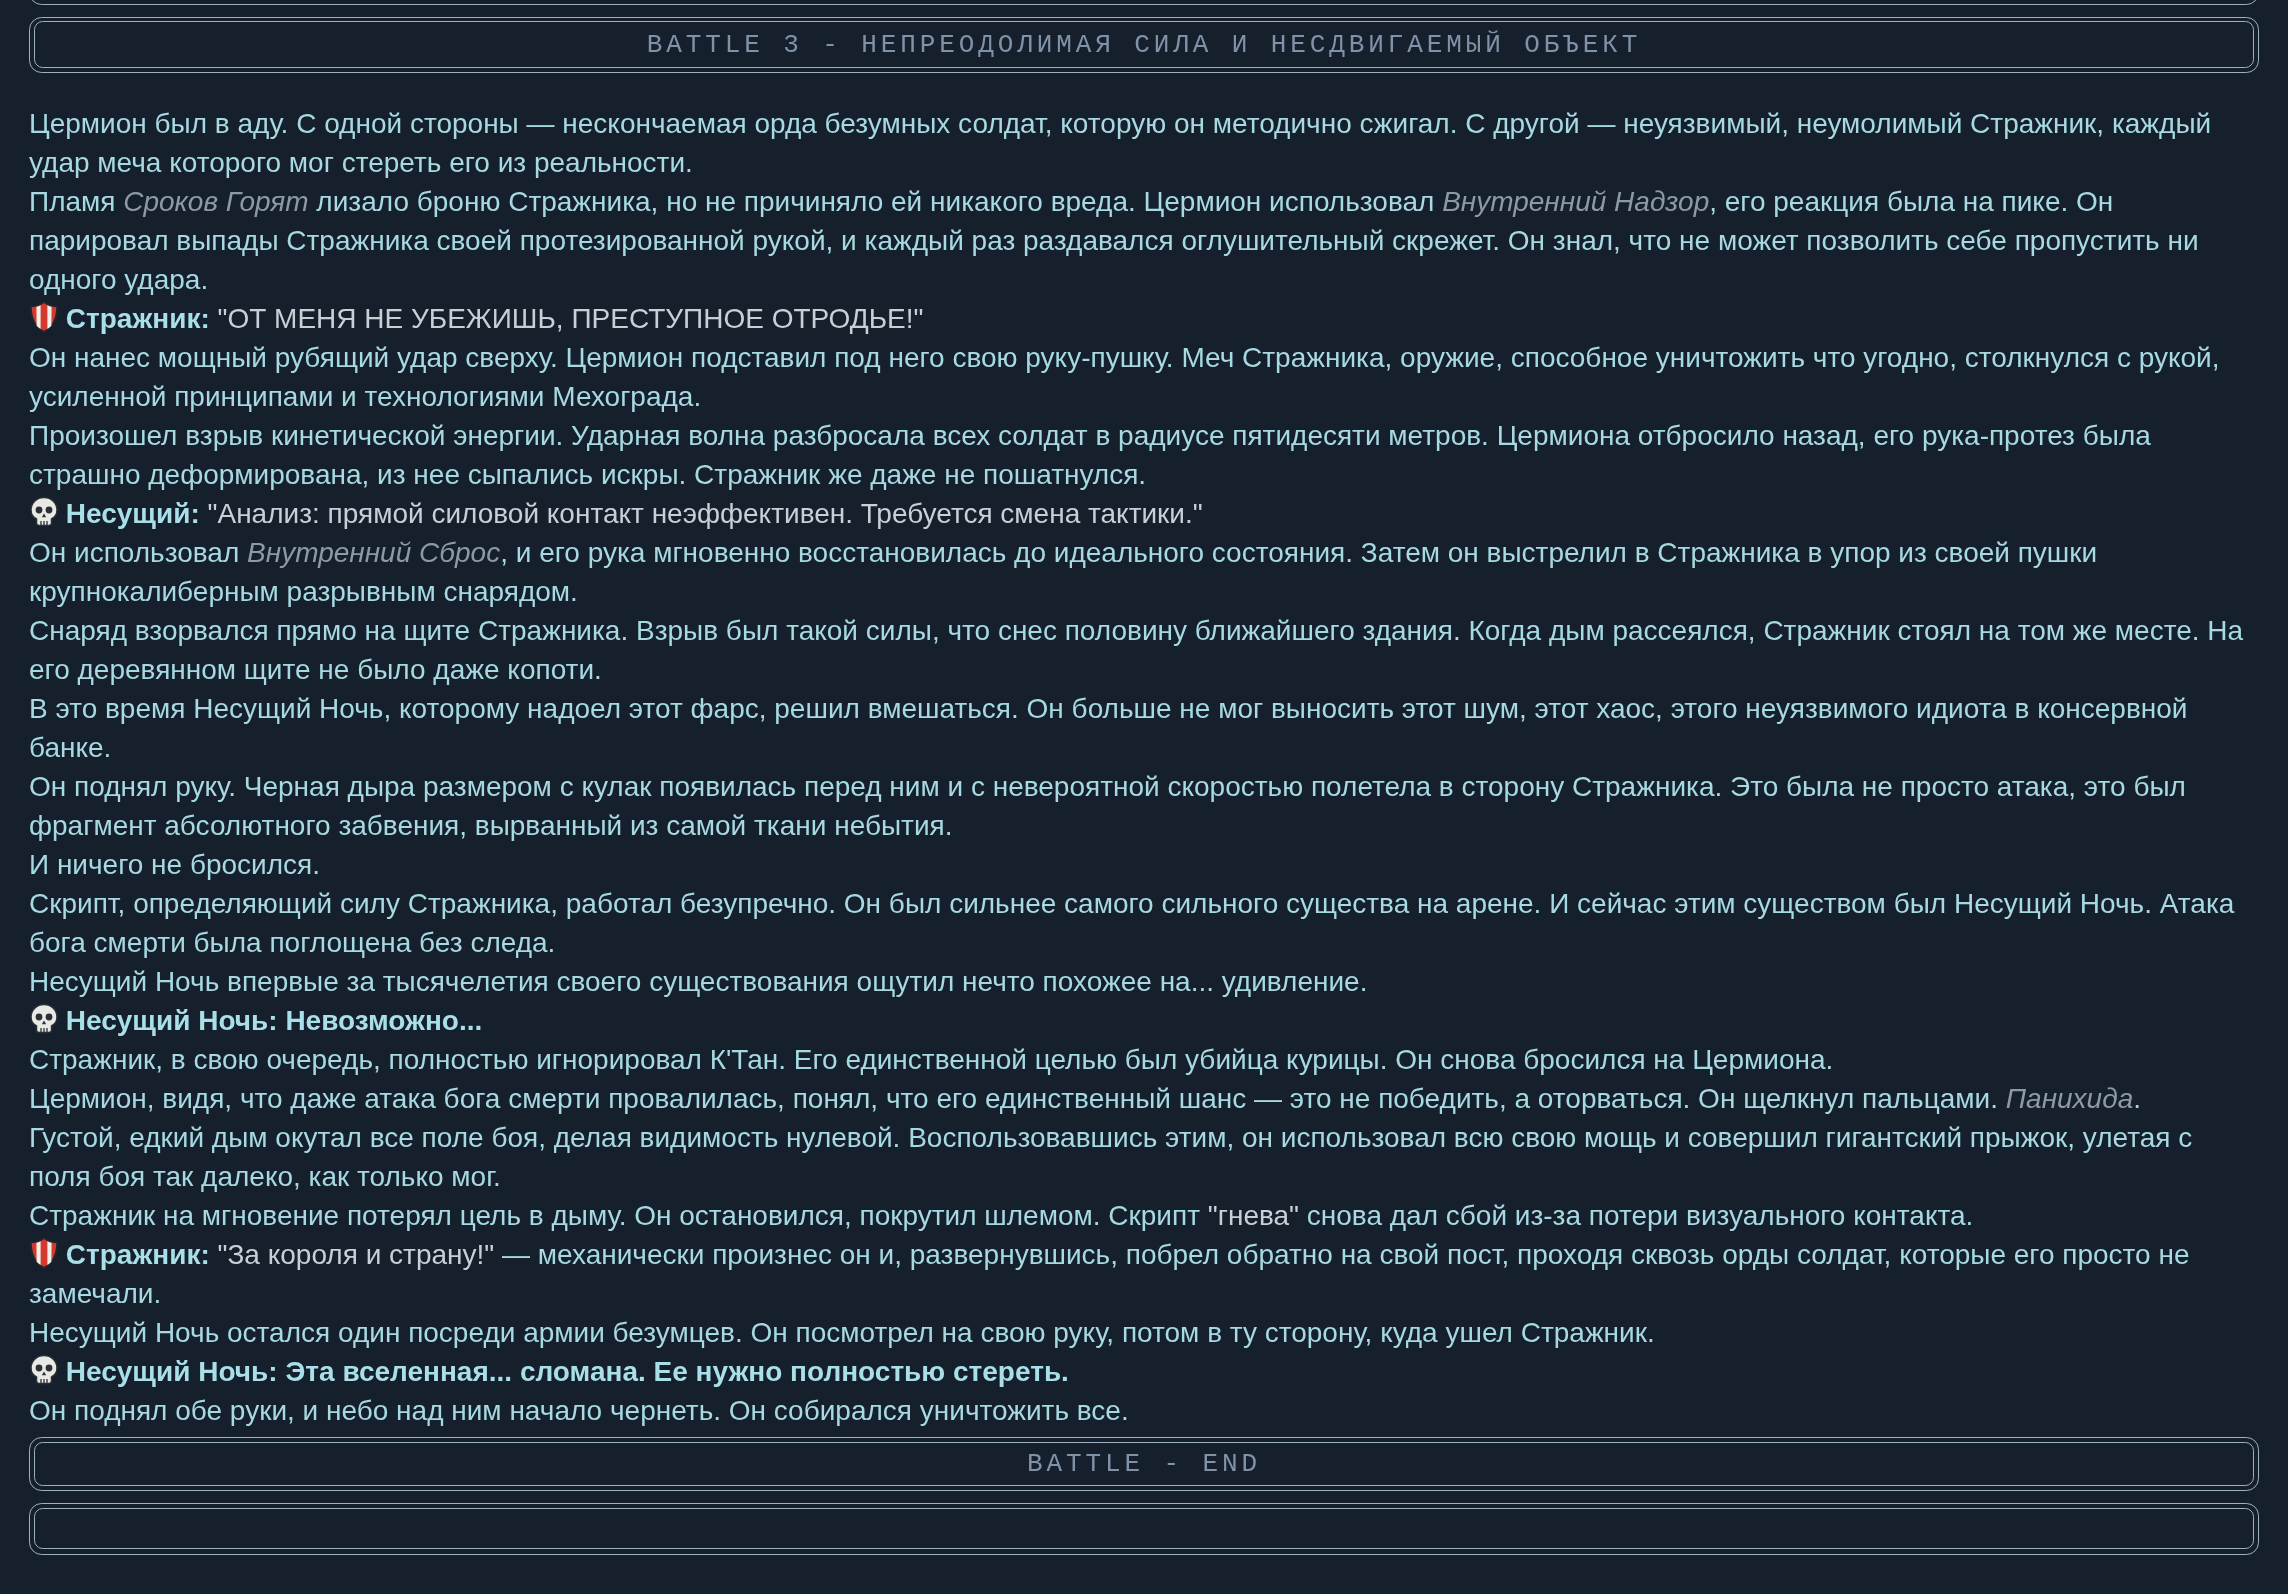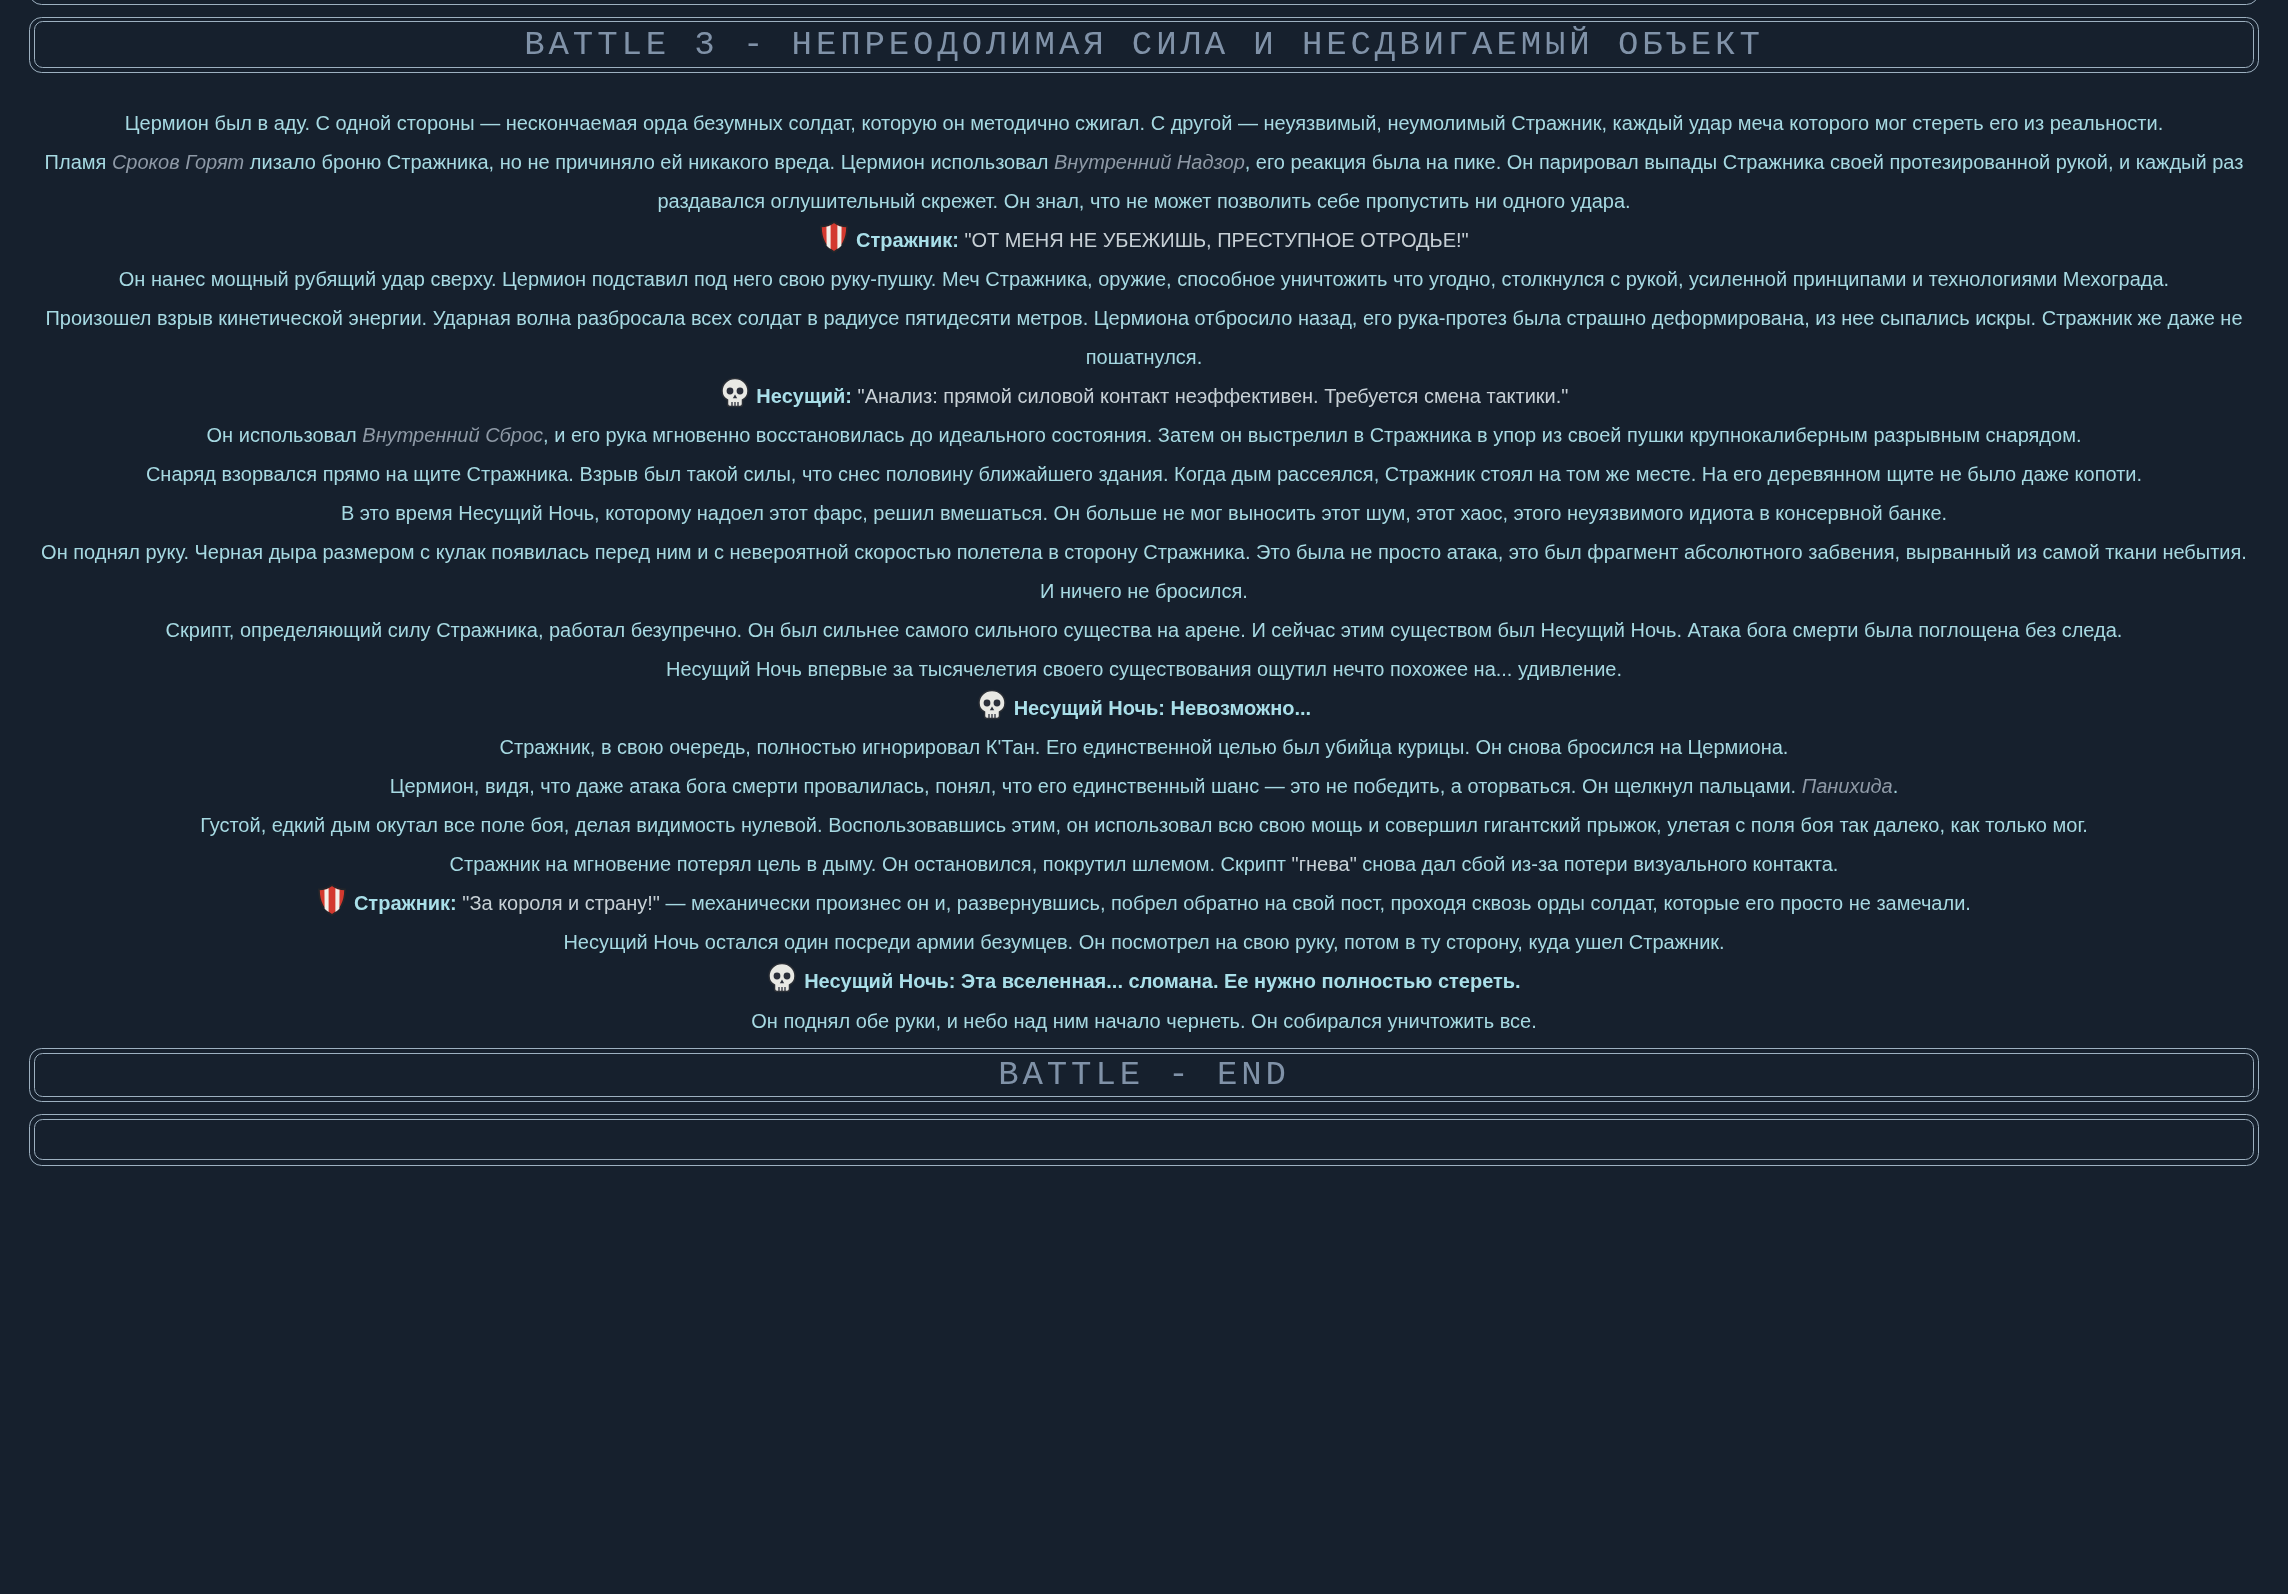--- a/index.html
+++ b/index.html
@@ -35,37 +35,36 @@
     display:flex;align-items:center;justify-content:center;
   }
   .partial-top{height:52px;margin-top:-47px;}
   .header-frame{margin-top:11.6px;height:56px;}
   .footer-frame{margin-top:7.7px;height:54px;}
   .partial-bottom{margin-top:11.6px;height:52px;}
   .partial-bottom .frame-inner{height:41px;}
 
   .frame-title{
     font-family:"Liberation Mono",monospace;
-    font-size:34px;
+    font-size:26px;
     letter-spacing:3.9px;
     color:var(--frame-text);
     white-space:nowrap;
   }
 
   
   .content{
     margin:0 29px;
     padding-top:31px;
   }
   .line{
     margin:0;
-    font-size:20px;
+    font-size:28px;
     line-height:39px;
     color:var(--narrative);
-    text-align:center;
   }
   .seg-n{color:var(--narrative);}
   .seg-q{color:var(--quote);}
   .seg-a{color:var(--ability);font-style:italic;}
   .seg-s{color:var(--speaker);font-weight:700;}
   .seg-b{color:var(--speaker);font-weight:700;}
   .emoji{
     display:inline-block;
     width:30px;height:32px;
     vertical-align:-5.8px;

